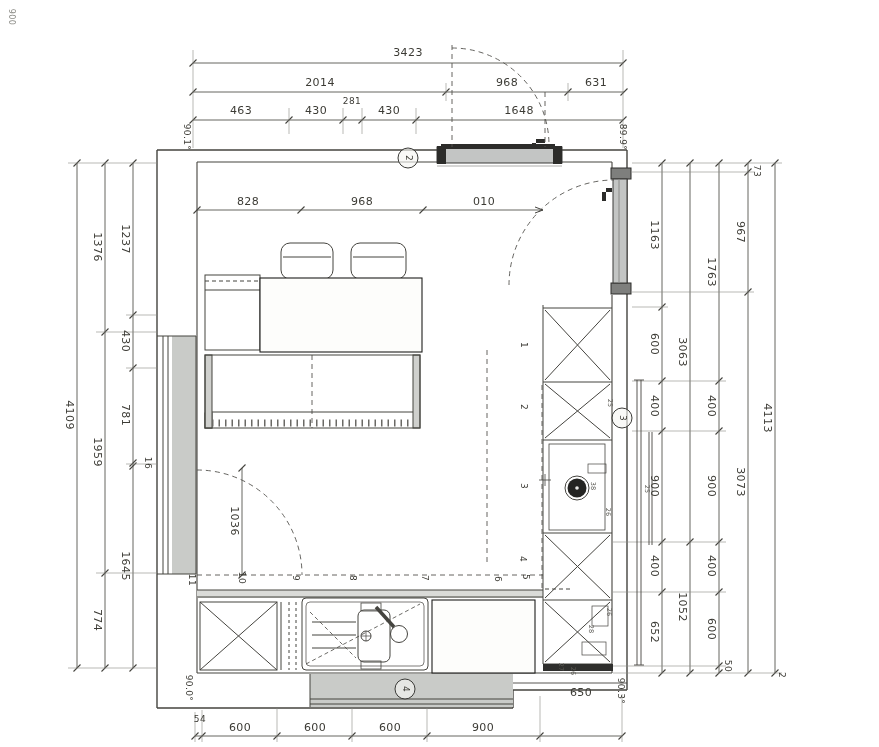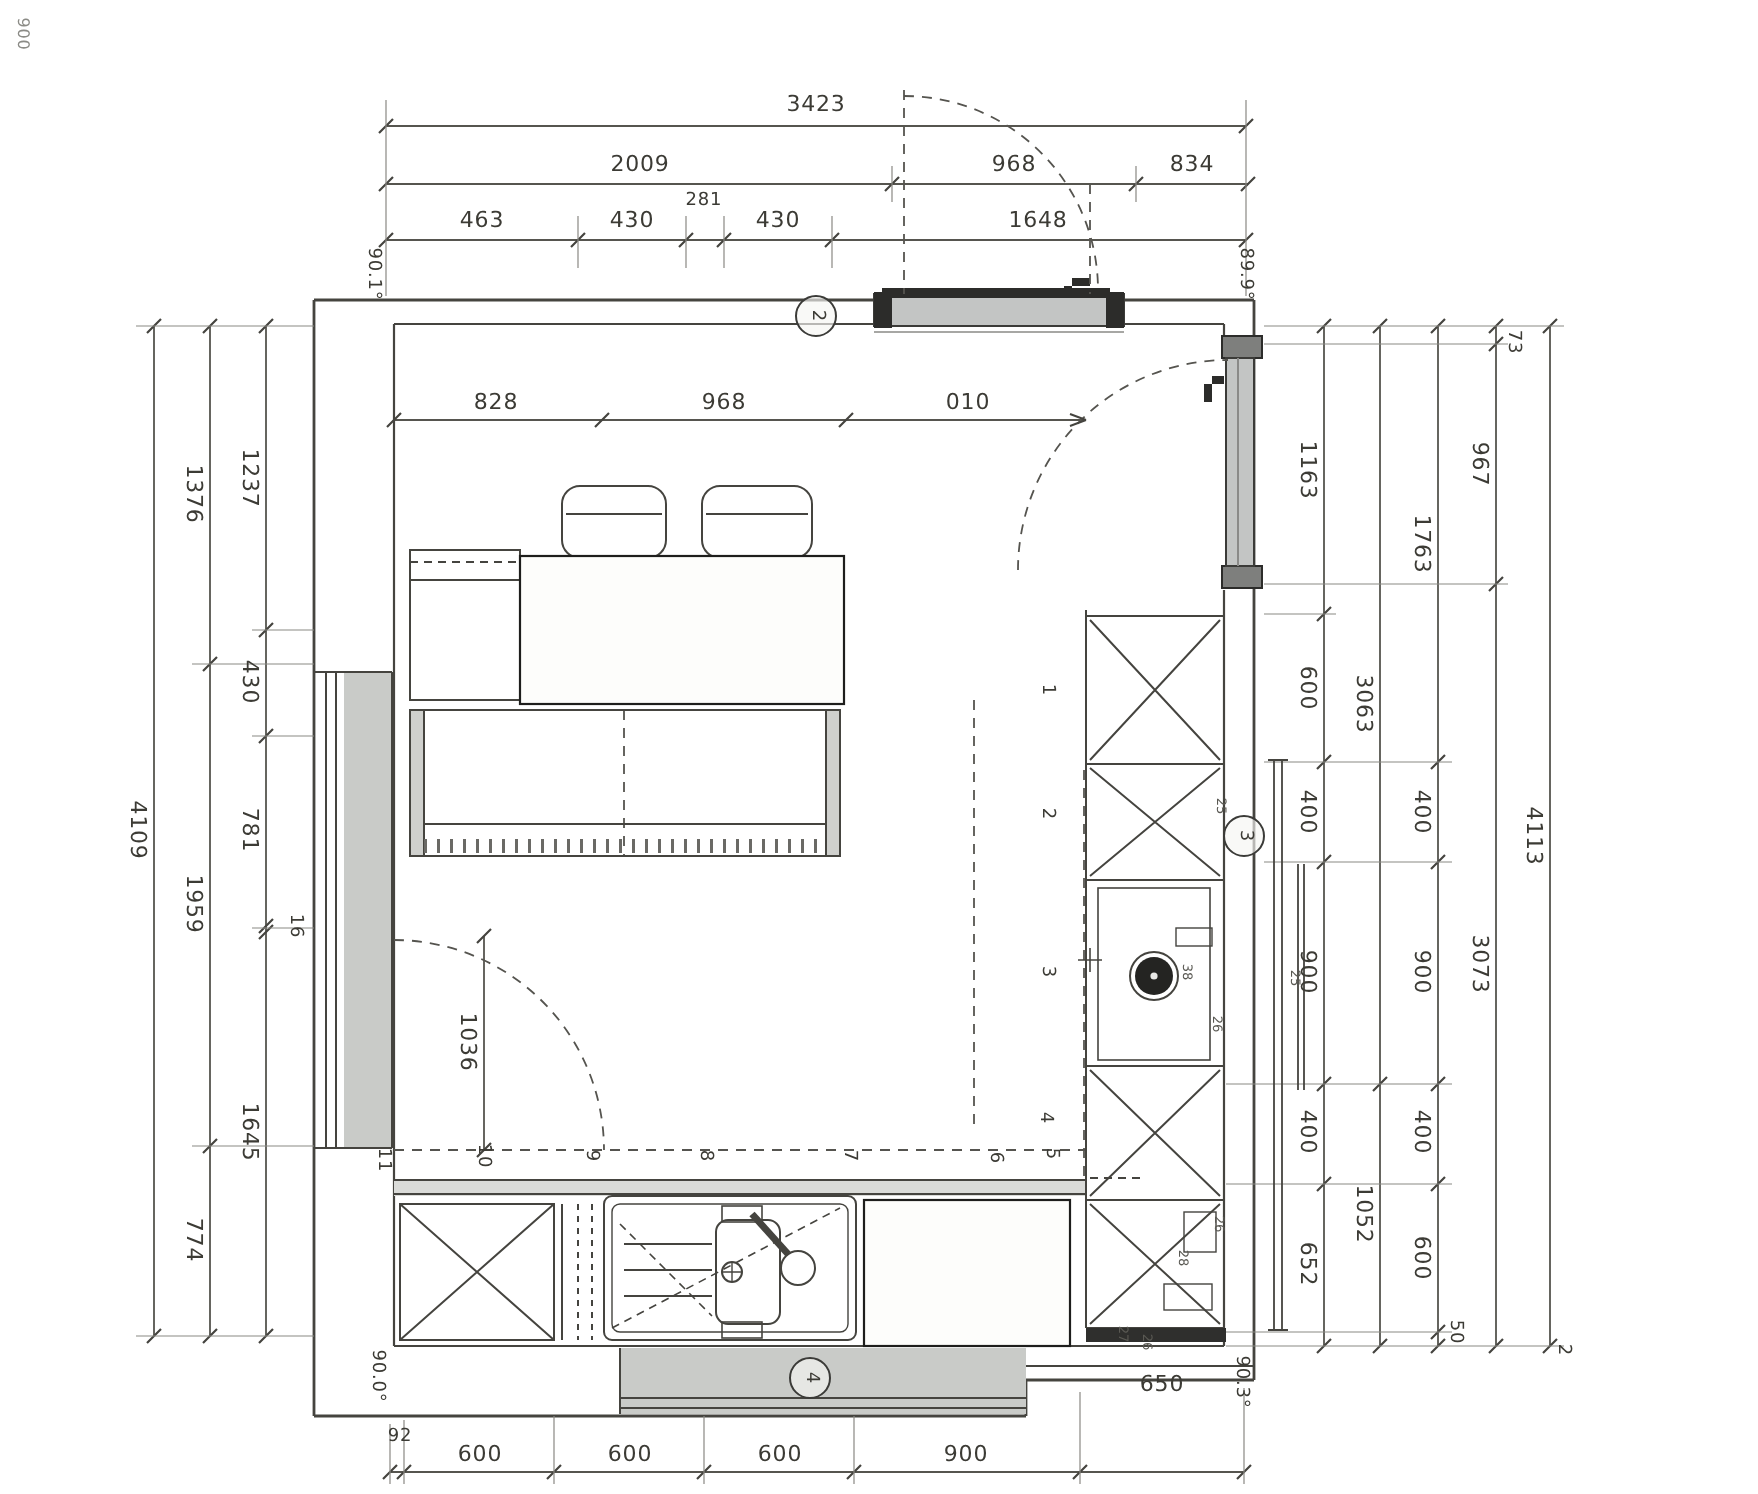--- a/index.html
+++ b/index.html
@@ -163,23 +163,23 @@
     <circle cx="408" cy="158" r="10"></circle>
     <circle cx="622" cy="418" r="10"></circle>
     <circle cx="405" cy="689" r="10"></circle>
   </g>
 </svg>
 
 <div class="lbl v s8" style="left:11px;top:17px">900</div>
 <div class="lbl v s9" style="left:781px;top:675px">2</div>
 
 <div class="lbl" style="left:408px;top:52px">3423</div>
-<div class="lbl" style="left:320px;top:82px">2009</div>
+<div class="lbl" style="left:320px;top:82px">2014</div>
 <div class="lbl" style="left:507px;top:82px">968</div>
-<div class="lbl" style="left:596px;top:82px">834</div>
+<div class="lbl" style="left:596px;top:82px">631</div>
 <div class="lbl" style="left:241px;top:110px">463</div>
 <div class="lbl" style="left:316px;top:110px">430</div>
 <div class="lbl s9" style="left:352px;top:101px">281</div>
 <div class="lbl" style="left:389px;top:110px">430</div>
 <div class="lbl" style="left:519px;top:110px">1648</div>
 
 <div class="lbl" style="left:248px;top:201px">828</div>
 <div class="lbl" style="left:362px;top:201px">968</div>
 <div class="lbl" style="left:484px;top:201px">010</div>
 
@@ -205,21 +205,21 @@
 <div class="lbl v" style="left:711px;top:406px">400</div>
 <div class="lbl v" style="left:711px;top:486px">900</div>
 <div class="lbl v" style="left:711px;top:566px">400</div>
 <div class="lbl v" style="left:711px;top:629px">600</div>
 <div class="lbl v s9" style="left:727px;top:666px">50</div>
 <div class="lbl v s9" style="left:756px;top:171px">73</div>
 <div class="lbl v" style="left:740px;top:232px">967</div>
 <div class="lbl v" style="left:740px;top:482px">3073</div>
 <div class="lbl v" style="left:767px;top:418px">4113</div>
 
-<div class="lbl s9" style="left:200px;top:719px">92</div>
+<div class="lbl s9" style="left:200px;top:719px">54</div>
 <div class="lbl" style="left:240px;top:727px">600</div>
 <div class="lbl" style="left:315px;top:727px">600</div>
 <div class="lbl" style="left:390px;top:727px">600</div>
 <div class="lbl" style="left:483px;top:727px">900</div>
 <div class="lbl" style="left:581px;top:692px">650</div>
 
 <div class="lbl v" style="left:234px;top:521px">1036</div>
 <div class="lbl v s7" style="left:647px;top:489px">25</div>
 
 <div class="lbl v s9" style="left:186px;top:137px">90.1°</div>

